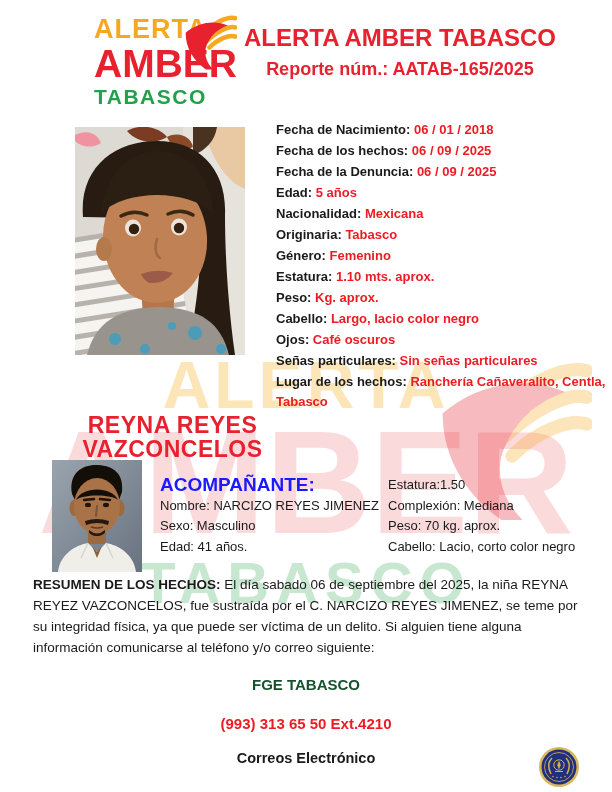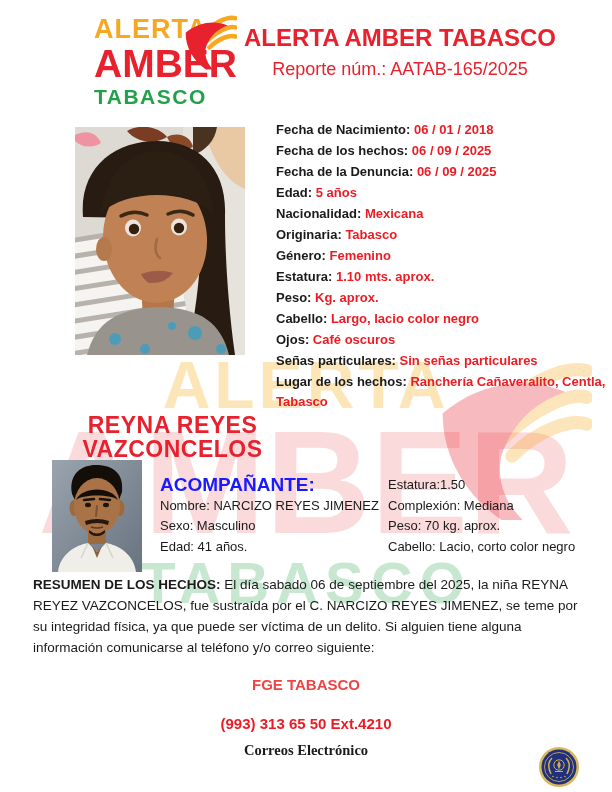--- a/index.html
+++ b/index.html
@@ -19,21 +19,21 @@
   .wm-tabasco{font-size:58px;font-weight:800;letter-spacing:7px;color:rgba(80,180,110,0.32);margin-top:-2px;}
   .wm-swoosh{position:absolute;left:432px;top:350px;z-index:0;opacity:0.30;pointer-events:none;}
   
   .logo{left:94px;top:16px;width:150px;z-index:2;line-height:1;}
   .logo-alerta{font-size:27px;font-weight:800;letter-spacing:1px;color:#F7A823;}
   .logo-amber{font-size:39px;font-weight:800;letter-spacing:0px;color:#E8212E;margin-top:1px;}
   .logo-tabasco{font-size:21px;font-weight:800;letter-spacing:1.5px;color:#22A14B;margin-top:3px;}
   .logo-swoosh{position:absolute;left:88px;top:-4px;}
   .title-block{left:235px;top:24px;width:330px;text-align:center;z-index:2;}
   .main-title{font-size:24px;font-weight:700;color:#E8212E;letter-spacing:0px;}
-  .report-num{font-size:18px;font-weight:400;color:#E8212E;margin-top:7px;}
+  .report-num{font-size:18px;font-weight:700;color:#E8212E;margin-top:7px;}
   
   .child-photo{left:75px;top:127px;width:170px;height:228px;z-index:2;}
   .man-photo{left:52px;top:460px;width:90px;height:112px;z-index:2;}
   
   .fields{left:276px;top:120px;width:330px;z-index:2;}
   .field-row{font-size:13px;line-height:20px;margin-bottom:1px;font-weight:700;}
   .f-label{color:#1a1a1a;}
   .f-value{color:#ED1C24;}
   
   .child-name{left:50px;top:413px;width:245px;text-align:center;z-index:2;
@@ -42,23 +42,23 @@
   .companion-left{left:160px;top:475px;width:225px;z-index:2;}
   .companion-right{left:388px;top:475px;width:215px;z-index:2;}
   .c-section{font-size:19px;font-weight:700;color:#1A1AFF;line-height:20.5px;}
   .c-line{font-size:13px;font-weight:400;color:#1a1a1a;line-height:20.5px;}
   
   .summary{left:33px;top:574px;width:546px;z-index:2;text-align:left;
     font-size:13.5px;line-height:21px;color:#1a1a1a;}
   .sum-label{font-weight:700;}
   
   .contact{left:0;top:676px;width:612px;text-align:center;z-index:2;}
-  .contact-org{font-size:15px;font-weight:700;color:#ef4444;}
+  .contact-org{font-size:15px;font-weight:700;color:#14532d;}
   .contact-phone{font-size:15px;font-weight:700;color:#ED1C24;margin-top:22px;}
-  .contact-mail{font-size:14.5px;font-weight:700;color:#1a1a1a;margin-top:10px;font-family:Liberation Serif, serif;}
+  .contact-mail{font-size:14.5px;font-weight:700;color:#1a1a1a;margin-top:18px;}
   
   .seal{left:538px;top:746px;width:42px;height:42px;z-index:2;}
 </style>
 </head>
 <body>
 
 <div class="page">
 
   <div class="watermark">
     <div class="wm-alerta">ALERTA</div>

